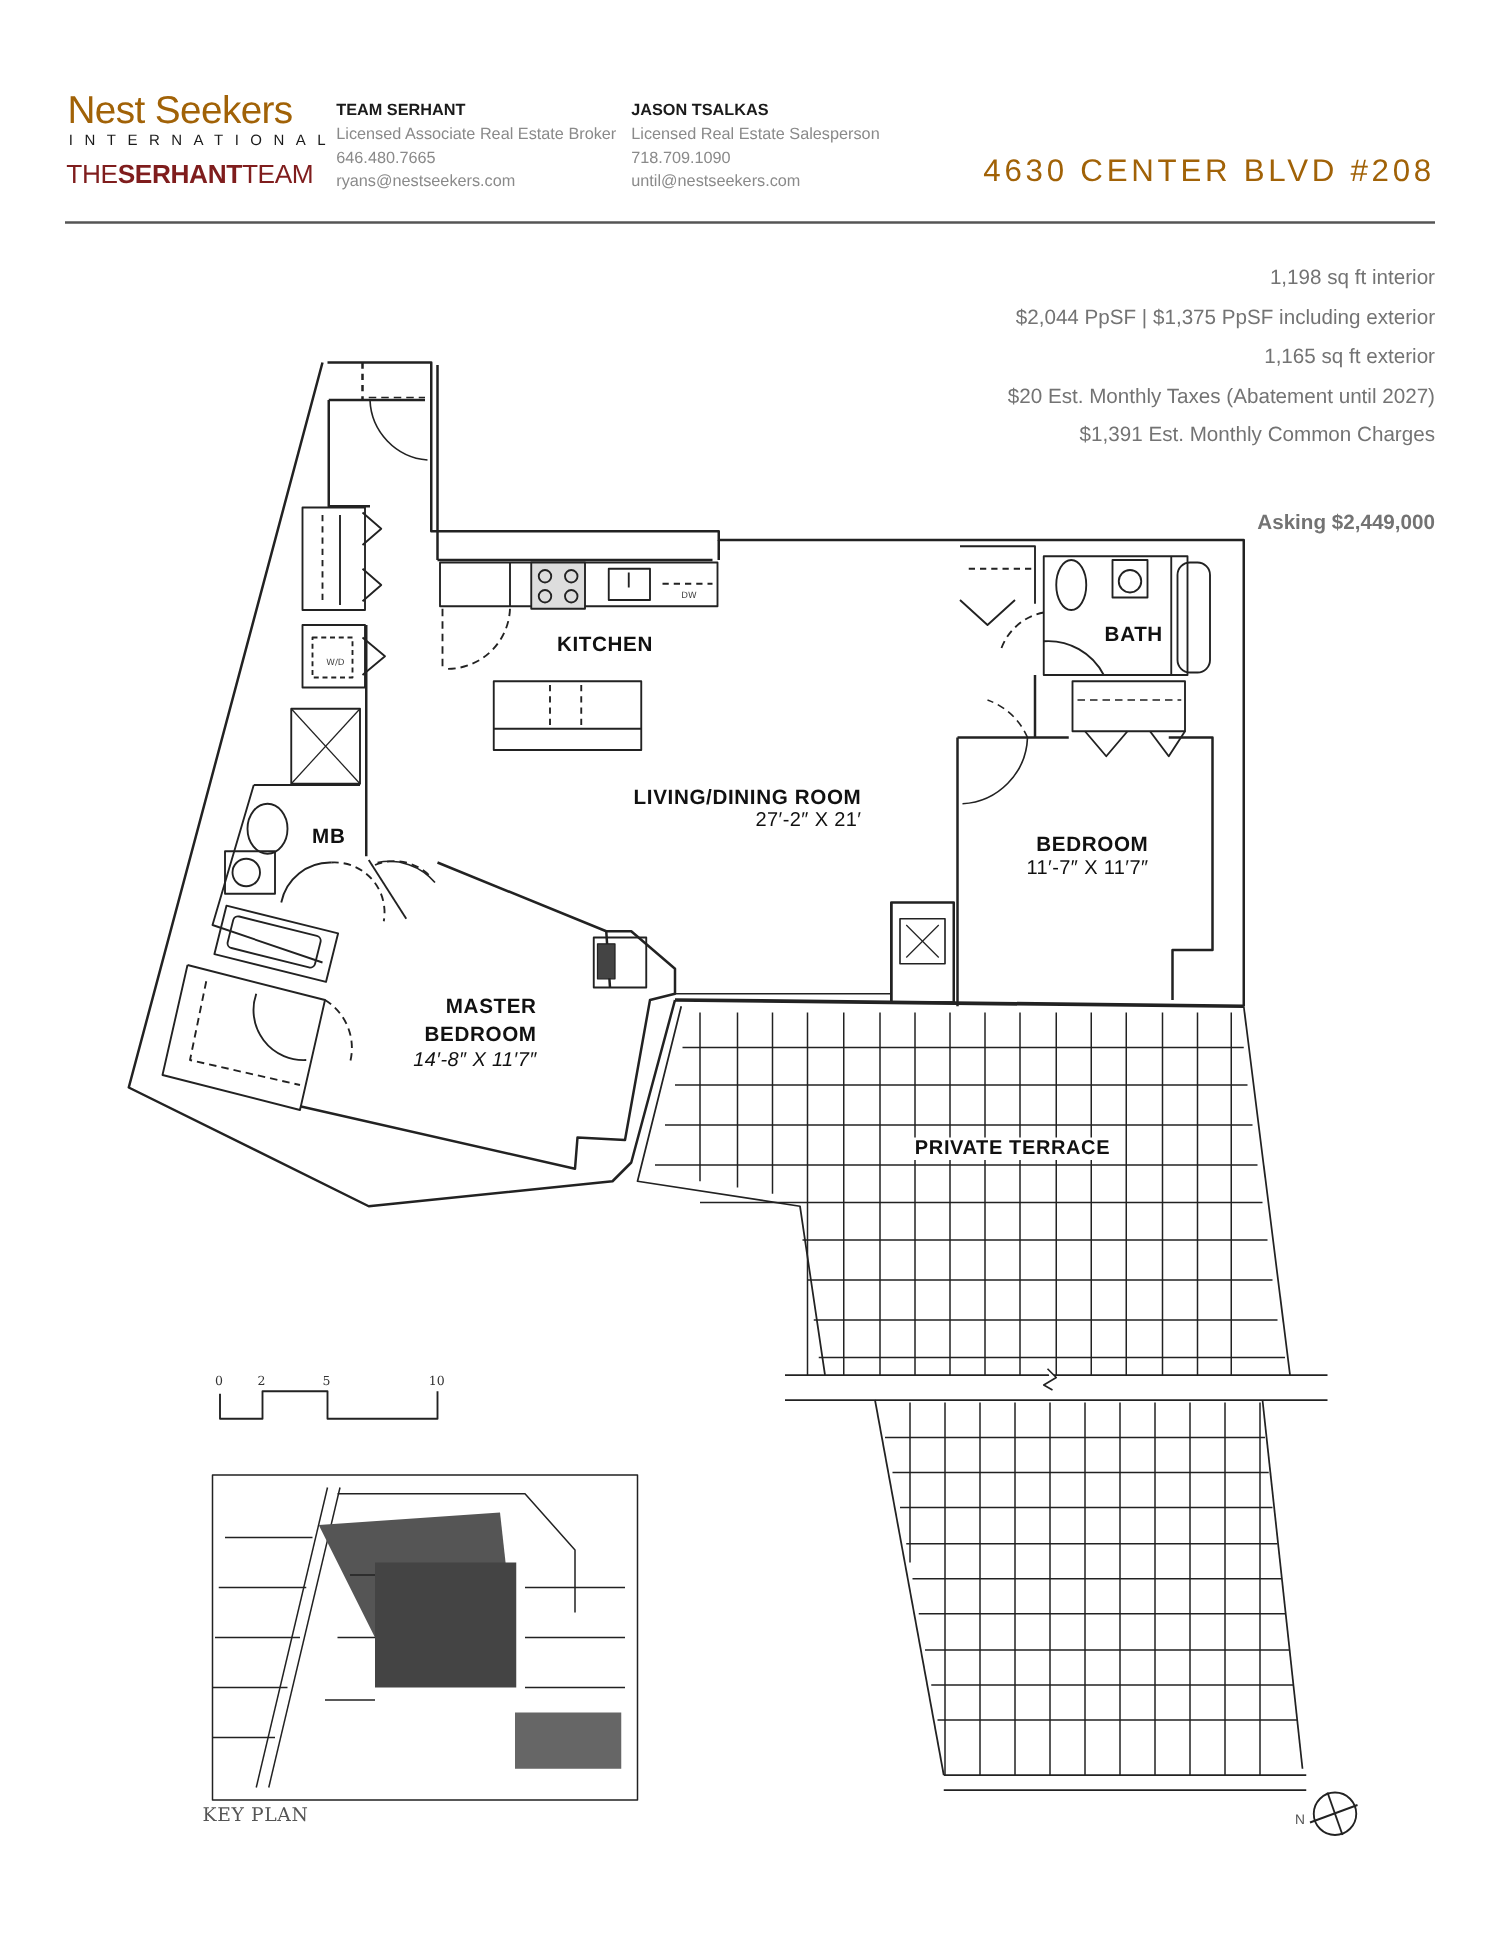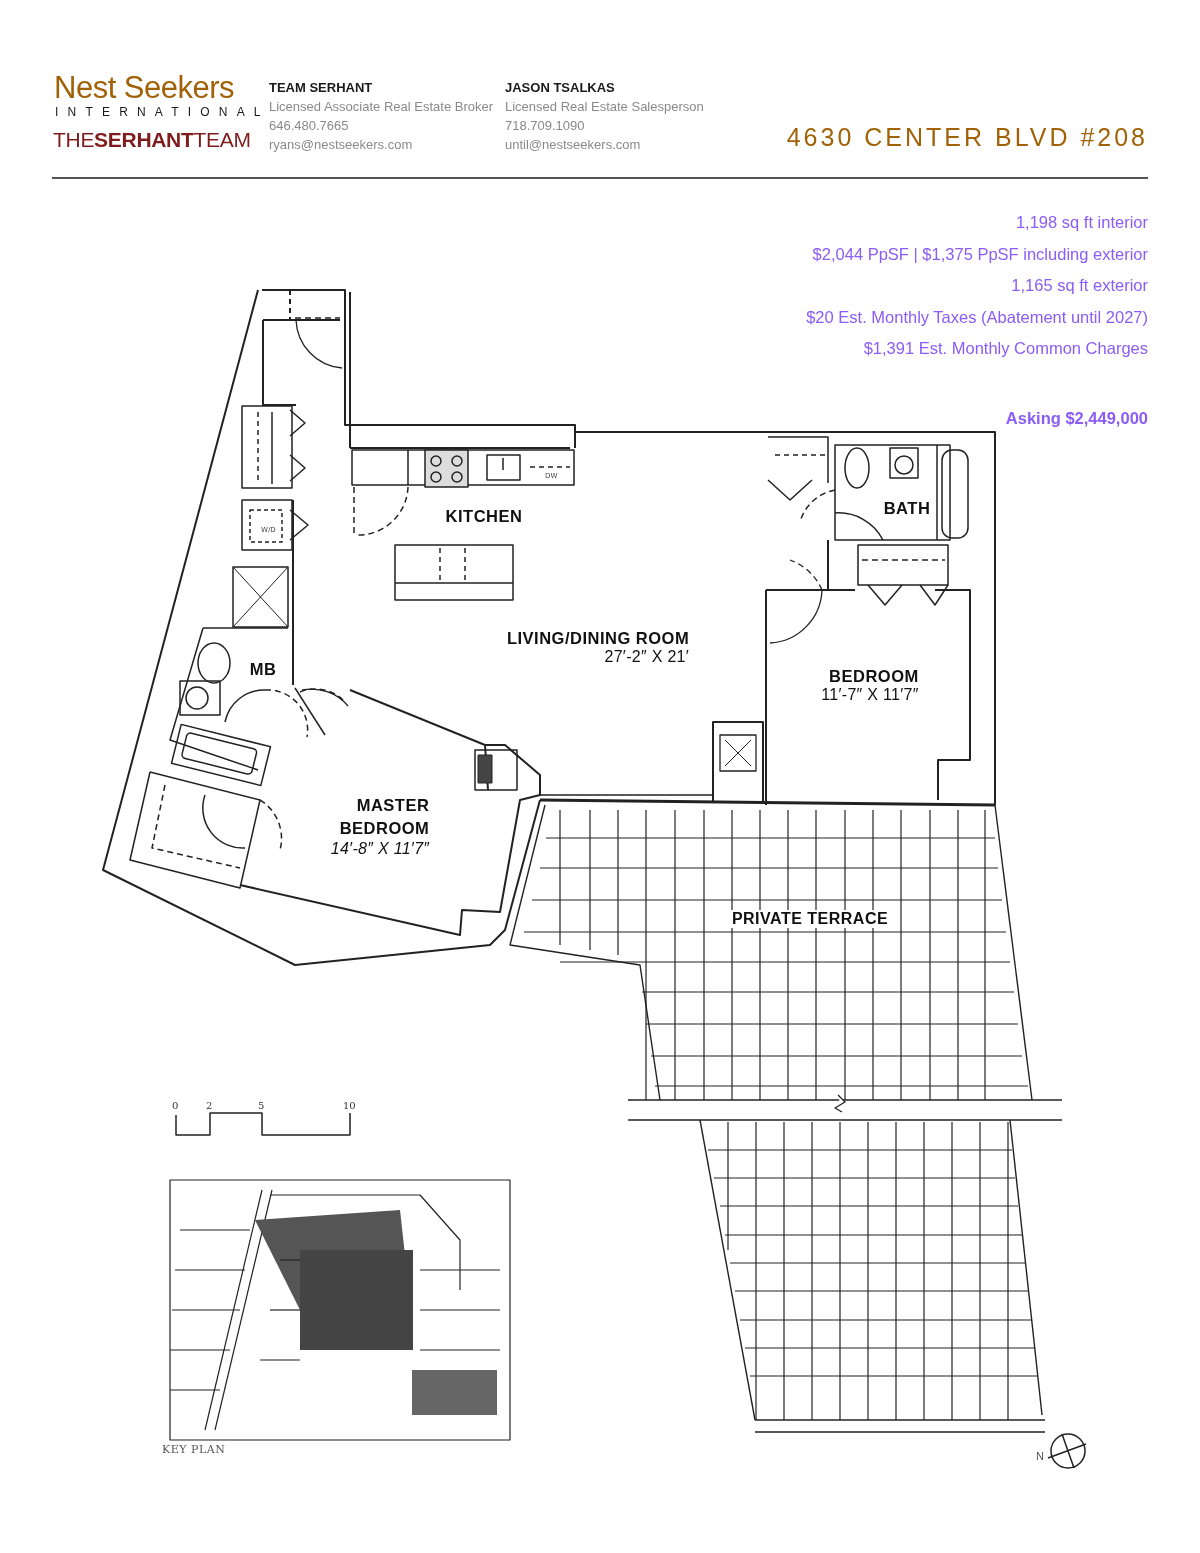--- a/index.html
+++ b/index.html
@@ -6,27 +6,27 @@
   body{width:1200px;height:1553px;position:relative;overflow:hidden;font-family:"Liberation Sans",sans-serif;color:#111;}
   .abs{position:absolute;}
   .logo-name{left:54px;top:70px;font-size:31px;letter-spacing:-0.5px;color:#a16207;font-family:"Liberation Sans",sans-serif;}
   .logo-intl{left:55px;top:105px;font-size:12px;letter-spacing:9.2px;color:#1a1a1a;}
   .logo-team{left:53px;top:128px;font-size:21px;letter-spacing:-0.3px;color:#7f1d1d;}
   .logo-team b{font-weight:bold;}
   .agent{font-size:13px;line-height:19px;color:#8a8a8a;}
   .agent .nm{color:#1a1a1a;font-weight:bold;font-size:13px;}
   .address{right:52px;top:123px;font-size:25px;letter-spacing:3px;color:#a16207;}
   .rule{left:52px;top:177px;width:1096px;height:2px;background:#555;}
-  .facts{right:52px;top:207px;text-align:right;font-size:16.5px;line-height:31.5px;color:#8b5cf6;}
+  .facts{right:52px;top:207px;text-align:right;font-size:16.5px;line-height:31.5px;color:#737373;}
   .facts .ask{font-weight:bold;margin-top:38px;}
   .plan{left:0;top:0;}
   .room-label{position:absolute;text-align:right;font-weight:bold;font-size:16.5px;letter-spacing:0.5px;color:#111;transform:translateX(-50%);white-space:nowrap;}
   .room-dim{display:block;font-weight:normal;font-size:16px;letter-spacing:0.3px;}
   .scale-lbl{position:absolute;font-family:"DejaVu Serif",serif;font-size:10px;color:#333;}
-  .keyplan-lbl{left:162px;top:1443px;font-size:11px;color:#555;font-family:"DejaVu Serif",serif;letter-spacing:0.5px;}
+  .keyplan-lbl{left:162px;top:1443px;font-size:15px;color:#555;font-family:"DejaVu Serif",serif;letter-spacing:0.5px;}
   .north-lbl{left:1036px;top:1450px;font-size:11px;color:#555;}
 </style>
 </head>
 <body>
 
 <div class="abs logo-name">Nest Seekers</div>
 <div class="abs logo-intl">INTERNATIONAL</div>
 <div class="abs logo-team"><span>THE</span><b>SERHANT</b><span>TEAM</span></div>
 
 <div class="abs agent" style="left:269px;top:78px;">

